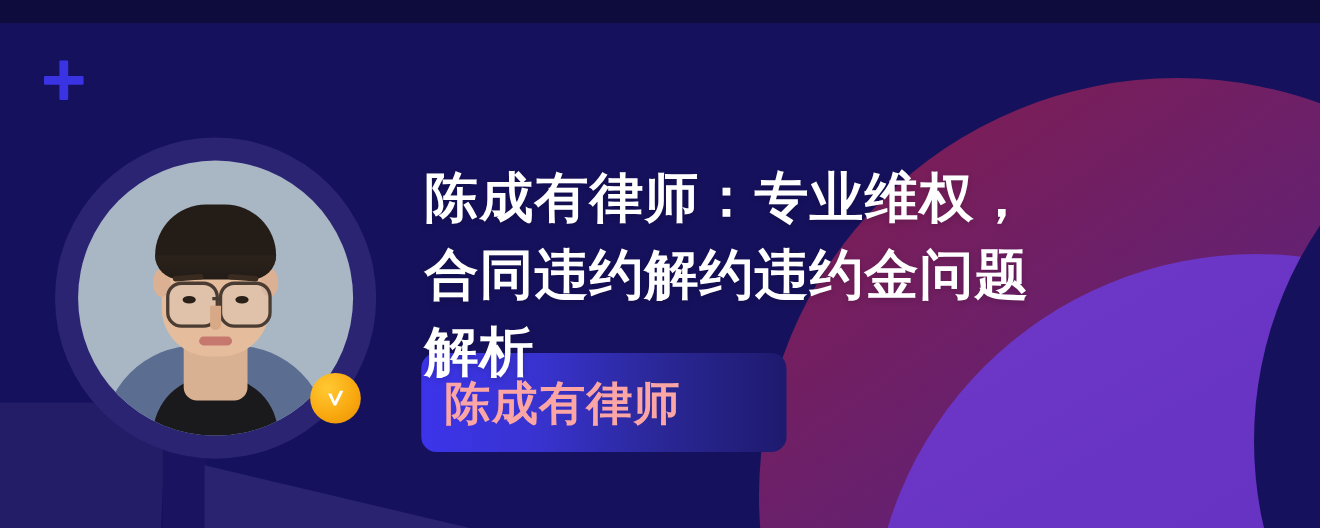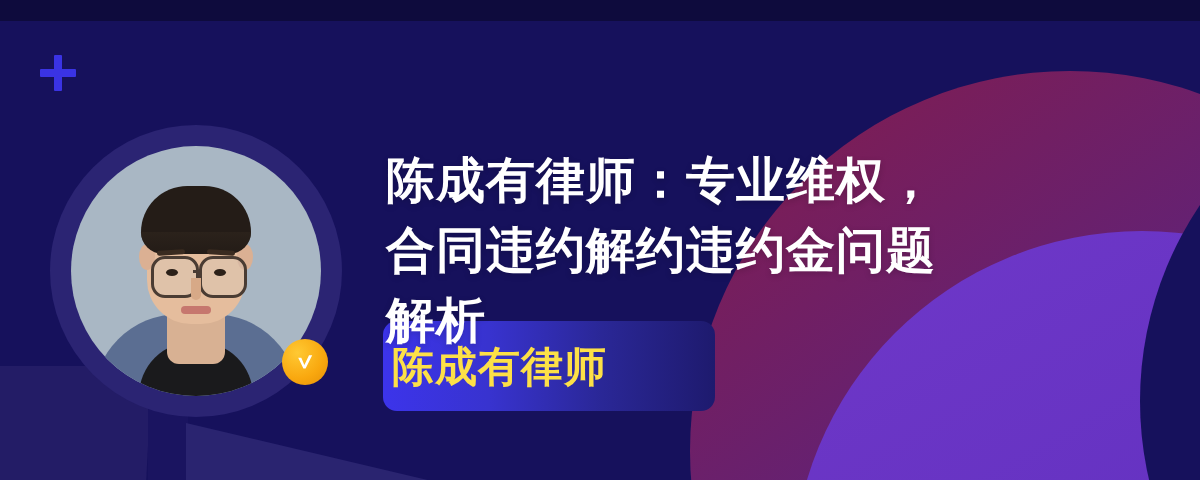--- a/index.html
+++ b/index.html
@@ -195,25 +195,25 @@
     position: absolute;
     left: 383px;
     top: 300px;
     width: 332px;
     height: 90px;
     border-radius: 14px;
     background: linear-gradient(90deg, #3c34ea 0%, #3833cf 32%, #2a2796 66%, #1e1a6e 100%);
   }
   #name-badge-label {
     position: absolute;
-    left: 392px;
+    left: 404px;
     top: 318px;
     font-size: 42px;
     font-weight: bold;
-    color: #fde047;
+    color: #fca5a5;
     letter-spacing: 1px;
     white-space: nowrap;
   }
 </style>
 </head>
 <body>
 
 <div id="stage">
 
   <div class="deco" id="deco-arc"></div>

